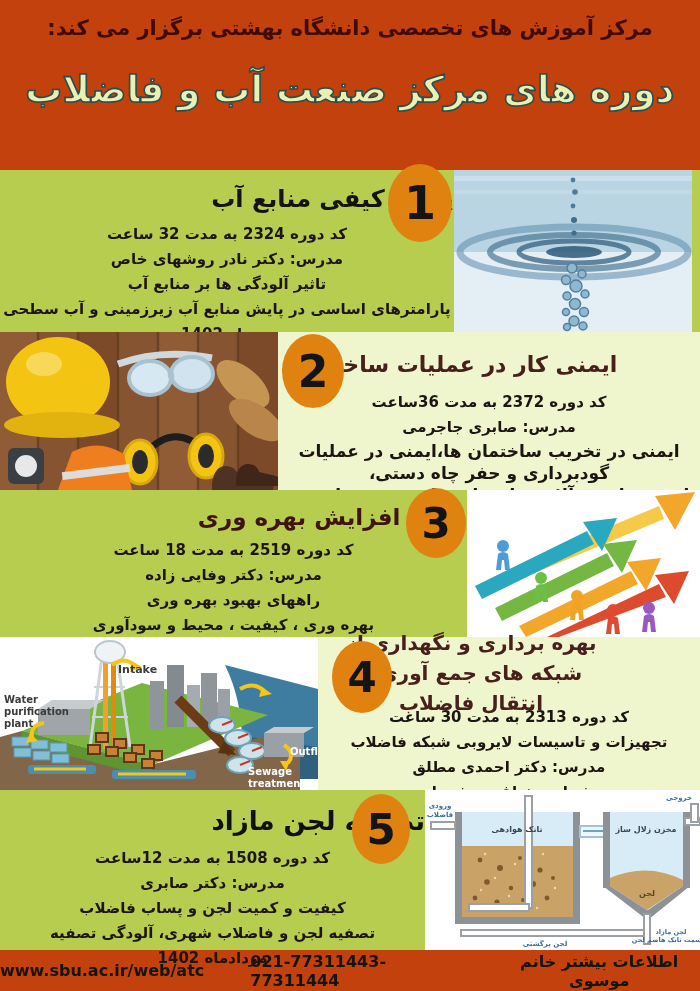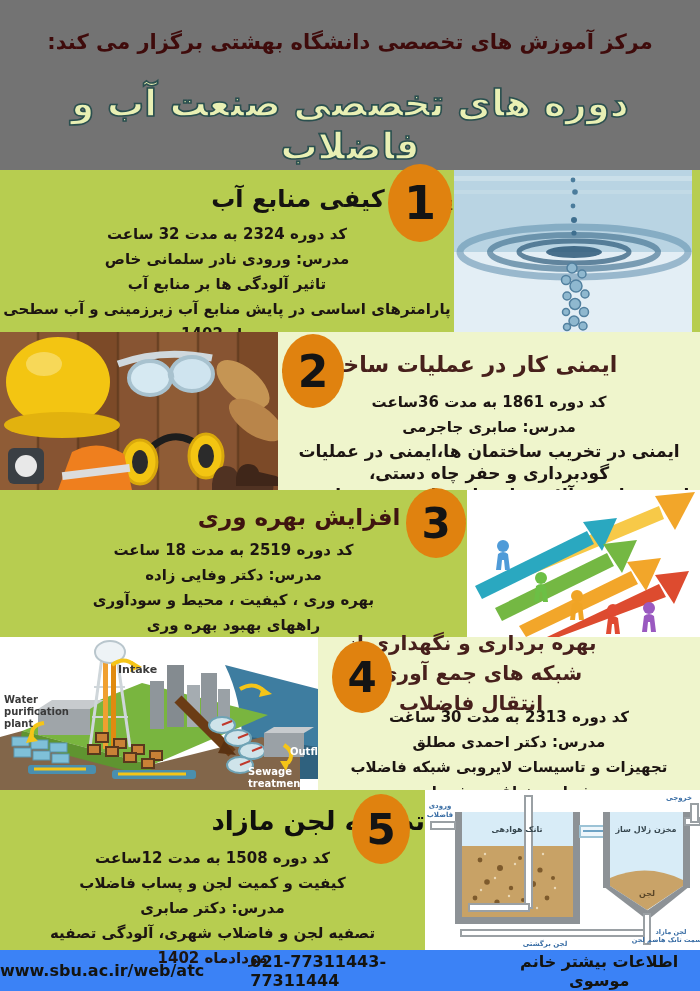--- a/index.html
+++ b/index.html
@@ -1,21 +1,21 @@
 <!DOCTYPE html>
 <html lang="fa"><head>
 <meta charset="utf-8">
 <style>
   html,body{margin:0;padding:0;}
   body{font-family:"DejaVu Sans",sans-serif;}
   .poster{position:relative;width:700px;height:991px;overflow:hidden;background:#eaf1ae;}
   *{box-sizing:border-box;}
 
   
-  .hdr{height:170px;text-align:center;background:#737373;padding-top:30px;direction:rtl;}
+  .hdr{height:170px;text-align:center;background:#c2410c;padding-top:16px;direction:rtl;}
   .hdr .sub{font-size:21px;font-weight:bold;color:#3f0b0b;letter-spacing:0;}
   .hdr .big{margin-top:28px;font-size:37px;font-weight:bold;color:#e9f0b4;
             -webkit-text-stroke:1.6px #2a4f4f;text-shadow:0 0 1px #2a4f4f;letter-spacing:2px;}
 
   
   section.course{position:relative;display:flex;direction:ltr;}
   .green{background:#b7cd50;}
   .pale{background:#eff5cc;}
   .content{flex:1;direction:rtl;padding-top:6px;}
   .imgwrap{flex:none;position:relative;}
@@ -73,43 +73,43 @@
   .s5 h2{font-size:26px;color:#100f0d;}
 
   
   .img-right{flex-direction:row;}
   .img-right .content{order:1;}
   .img-right .imgwrap{order:2;}
   .img-left .imgwrap{order:1;}
   .img-left .content{order:2;}
 
   
-  .ftr{height:41px;background:#3b82f6;display:flex;align-items:center;justify-content:center;gap:46px;font-weight:bold;color:#141410;font-size:16px;}
+  .ftr{height:41px;background:#c2410c;display:flex;align-items:center;justify-content:center;gap:46px;font-weight:bold;color:#141410;font-size:16px;}
   .ftr .rtl{direction:rtl;text-align:center;}
 
   svg text{font-family:"DejaVu Sans",sans-serif;}
 </style>
 </head>
 <body>
 
 <div class="poster">
 
   <header class="hdr">
     <div class="sub">مرکز آموزش های تخصصی دانشگاه بهشتی برگزار می کند:</div>
-    <div class="big">دوره های تخصصی  صنعت آب و فاضلاب</div>
+    <div class="big">دوره های مرکز  صنعت آب و فاضلاب</div>
   </header>
 
   <section class="course s1 green img-right">
     <div class="content">
       <div class="title-row">
         <h2>پایش کیفی منابع آب</h2>
       </div>
       <div class="lines">
         <div class="line">کد دوره  2324   به مدت 32 ساعت</div>
-        <div class="line">مدرس: ورودی نادر سلمانی خاص</div>
+        <div class="line">مدرس: دکتر نادر روشهای خاص</div>
         <div class="line">تاثیر آلودگی ها بر منابع آب</div>
         <div class="line">پارامترهای اساسی در پایش منابع آب زیرزمینی و آب سطحی</div>
         <div class="line">تیرماه 1402</div>
       </div>
     </div>
     <div class="imgwrap">
       <svg viewBox="0 0 238 162" preserveAspectRatio="none">
         <rect width="238" height="162" fill="#e3eef5"></rect>
         <rect width="238" height="82" fill="#b9d4e3"></rect>
         <rect y="6" width="238" height="5" fill="#cadfe9"></rect>
@@ -201,42 +201,42 @@
           <path d="M212 152 q2 -18 14 -18 q10 0 12 10 l30 4 q7 2 5 10 l-61 0 z" fill="#503222"></path>
           <path d="M236 146 q2 -14 12 -14 q9 0 11 8 l17 4 q6 2 4 10 l-44 0 z" fill="#3f2619"></path>
         </g>
       </svg>
     </div>
     <div class="content">
       <div class="title-row">
         <h2>ایمنی کار در عملیات ساختمانی</h2>
       </div>
       <div class="lines">
-        <div class="line">کد دوره  1861  به مدت 36ساعت</div>
+        <div class="line">کد دوره  2372  به مدت 36ساعت</div>
         <div class="line">مدرس: صابری جاجرمی</div>
         <div class="line">ایمنی در تخریب ساختمان ها،ایمنی در عملیات گودبرداری و حفر چاه دستی،</div>
         <div class="line">ایمنی ماشین آلات ساختمانی، ایمنی در ساخت و راه اندازی تاسیسات و تجهیزات</div>
         <div class="line">تیرماه 1402</div>
       </div>
     </div>
     <div class="badge">
       <span>2</span>
     </div>
   </section>
 
   <section class="course s3 green img-right">
     <div class="content">
       <div class="title-row">
         <h2>فنون افزایش بهره وری</h2>
       </div>
       <div class="lines">
         <div class="line">کد دوره 2519 به مدت 18 ساعت</div>
         <div class="line">مدرس: دکتر وفایی زاده</div>
+        <div class="line">راههای بهبود بهره وری</div>
         <div class="line">بهره وری ، کیفیت ، محیط و سودآوری</div>
-        <div class="line">راههای بهبود بهره وری</div>
         <div class="line">مردادماه 1402</div>
       </div>
     </div>
     <div class="imgwrap">
       <svg viewBox="0 0 233 147" preserveAspectRatio="none">
         <rect width="233" height="147" fill="#ffffff"></rect>
 
         <polygon points="58,72 192,16 197,29 63,85" fill="#f7c948"></polygon>
         <polygon points="188,6 228,2 208,40" fill="#f2a62a"></polygon>
 
@@ -387,40 +387,40 @@
           <text x="248" y="150">treatment</text>
         </g>
       </svg>
     </div>
     <div class="content">
       <div class="title-row">
         <h2>بهره برداری و نگهداری از شبکه های جمع آوری و انتقال فاضلاب</h2>
       </div>
       <div class="lines">
         <div class="line">کد دوره 2313 به مدت 30 ساعت</div>
+        <div class="line">تجهیزات و تاسیسات لایروبی شبکه فاضلاب</div>
         <div class="line">مدرس: دکتر احمدی مطلق</div>
-        <div class="line">تجهیزات و تاسیسات لایروبی شبکه فاضلاب</div>
         <div class="line">روشهای مختلف تصفیه لجن</div>
         <div class="line">تیرماه 1402</div>
       </div>
     </div>
     <div class="badge">
       <span>4</span>
     </div>
   </section>
 
   <section class="course s5 green img-right">
     <div class="content">
       <div class="title-row">
         <h2>تصفیه لجن مازاد</h2>
       </div>
       <div class="lines">
         <div class="line">کد دوره 1508 به مدت 12ساعت</div>
+        <div class="line">مدرس: دکتر صابری</div>
         <div class="line">کیفیت و کمیت لجن و پساب فاضلاب</div>
-        <div class="line">مدرس: دکتر صابری</div>
         <div class="line">تصفیه لجن و فاضلاب شهری، آلودگی تصفیه</div>
         <div class="line">مردادماه 1402</div>
       </div>
     </div>
     <div class="imgwrap">
       <svg viewBox="0 0 275 160" preserveAspectRatio="none">
         <rect width="275" height="160" fill="#ffffff"></rect>
 
         <rect x="37" y="22" width="111" height="36" fill="#d8ecf7"></rect>
         <rect x="37" y="56" width="111" height="71" fill="#c8a266"></rect>

